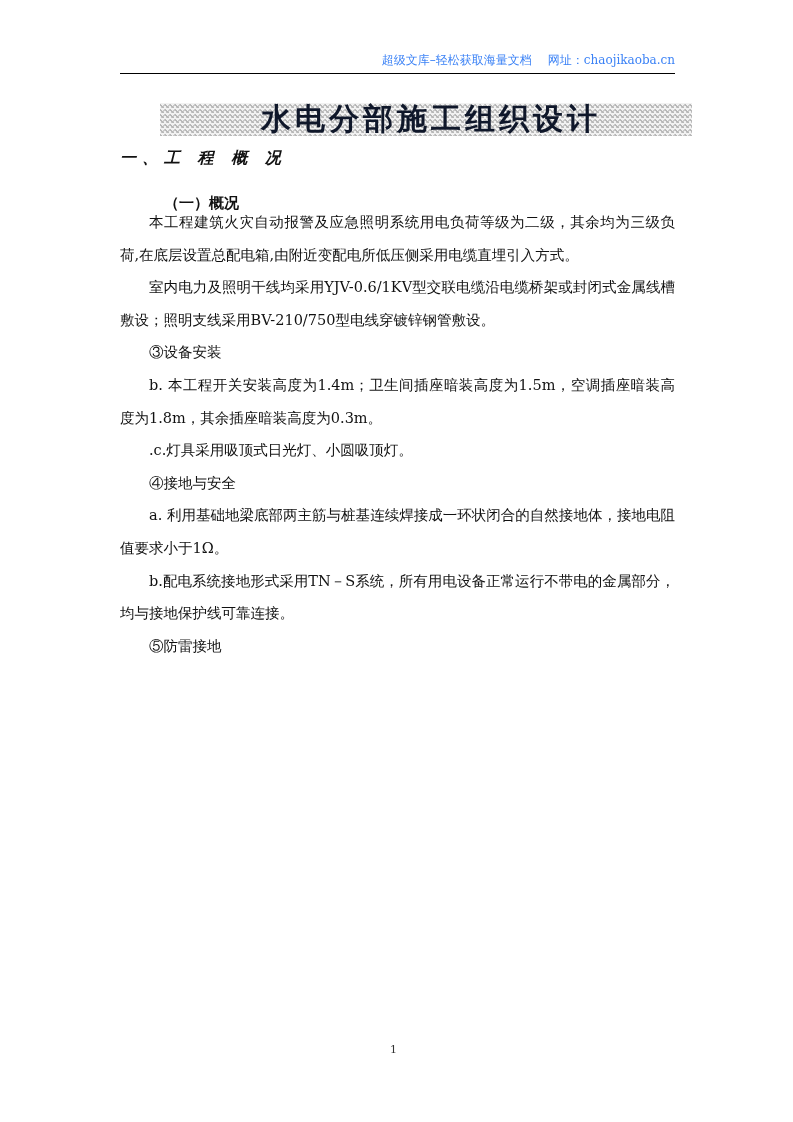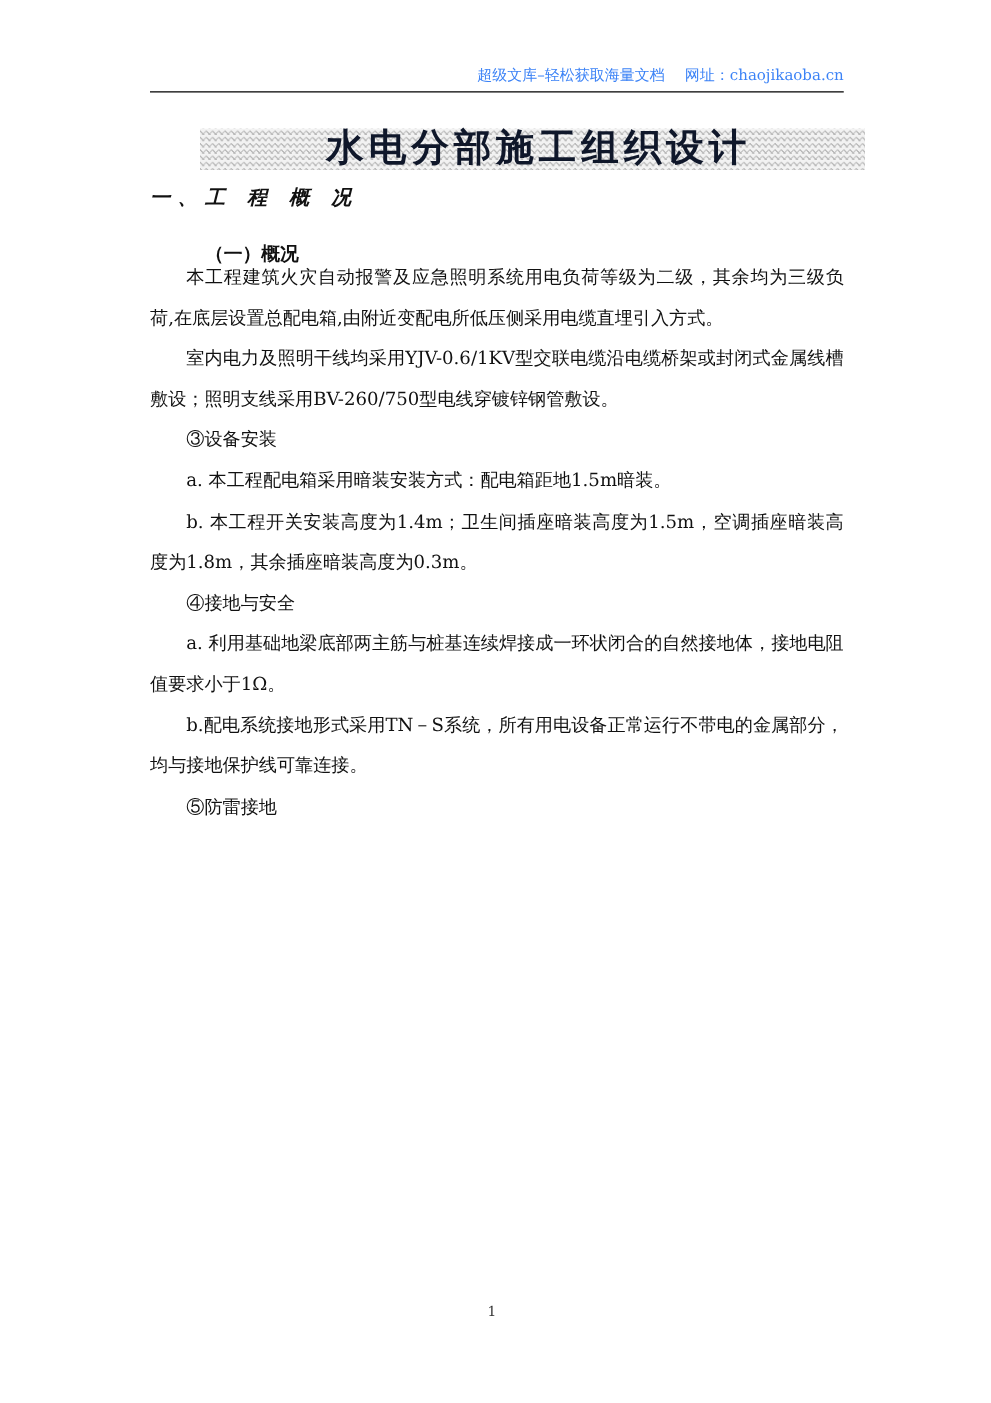--- a/index.html
+++ b/index.html
@@ -40,23 +40,23 @@
 <div class="header-rule"></div>
 
 <div class="banner"></div>
 <div class="banner-title">水电分部施工组织设计</div>
 
 <div class="h1">一、工 程 概 况</div>
 <div class="h2">（一）概况</div>
 
 <div class="body">
   <p class="p indent">本工程建筑火灾自动报警及应急照明系统用电负荷等级为二级，其余均为三级负荷,在底层设置总配电箱,由附近变配电所低压侧采用电缆直埋引入方式。</p>
-  <p class="p indent">室内电力及照明干线均采用YJV-0.6/1KV型交联电缆沿电缆桥架或封闭式金属线槽敷设；照明支线采用BV-260/750型电线穿镀锌钢管敷设。</p>
+  <p class="p indent">室内电力及照明干线均采用YJV-0.6/1KV型交联电缆沿电缆桥架或封闭式金属线槽敷设；照明支线采用BV-210/750型电线穿镀锌钢管敷设。</p>
   <p class="p item">③设备安装</p>
-  <p class="p item">a. 本工程配电箱采用暗装安装方式：配电箱距地1.5m暗装。</p>
   <p class="p indent">b. 本工程开关安装高度为1.4m；卫生间插座暗装高度为1.5m，空调插座暗装高度为1.8m，其余插座暗装高度为0.3m。</p>
+  <p class="p item">.c.灯具采用吸顶式日光灯、小圆吸顶灯。</p>
   <p class="p item">④接地与安全</p>
   <p class="p indent">a. 利用基础地梁底部两主筋与桩基连续焊接成一环状闭合的自然接地体，接地电阻值要求小于1Ω。</p>
   <p class="p indent">b.配电系统接地形式采用TN－S系统，所有用电设备正常运行不带电的金属部分，均与接地保护线可靠连接。</p>
   <p class="p item">⑤防雷接地</p>
 </div>
 
 <div class="page-num">1</div>
 
 </body></html>

